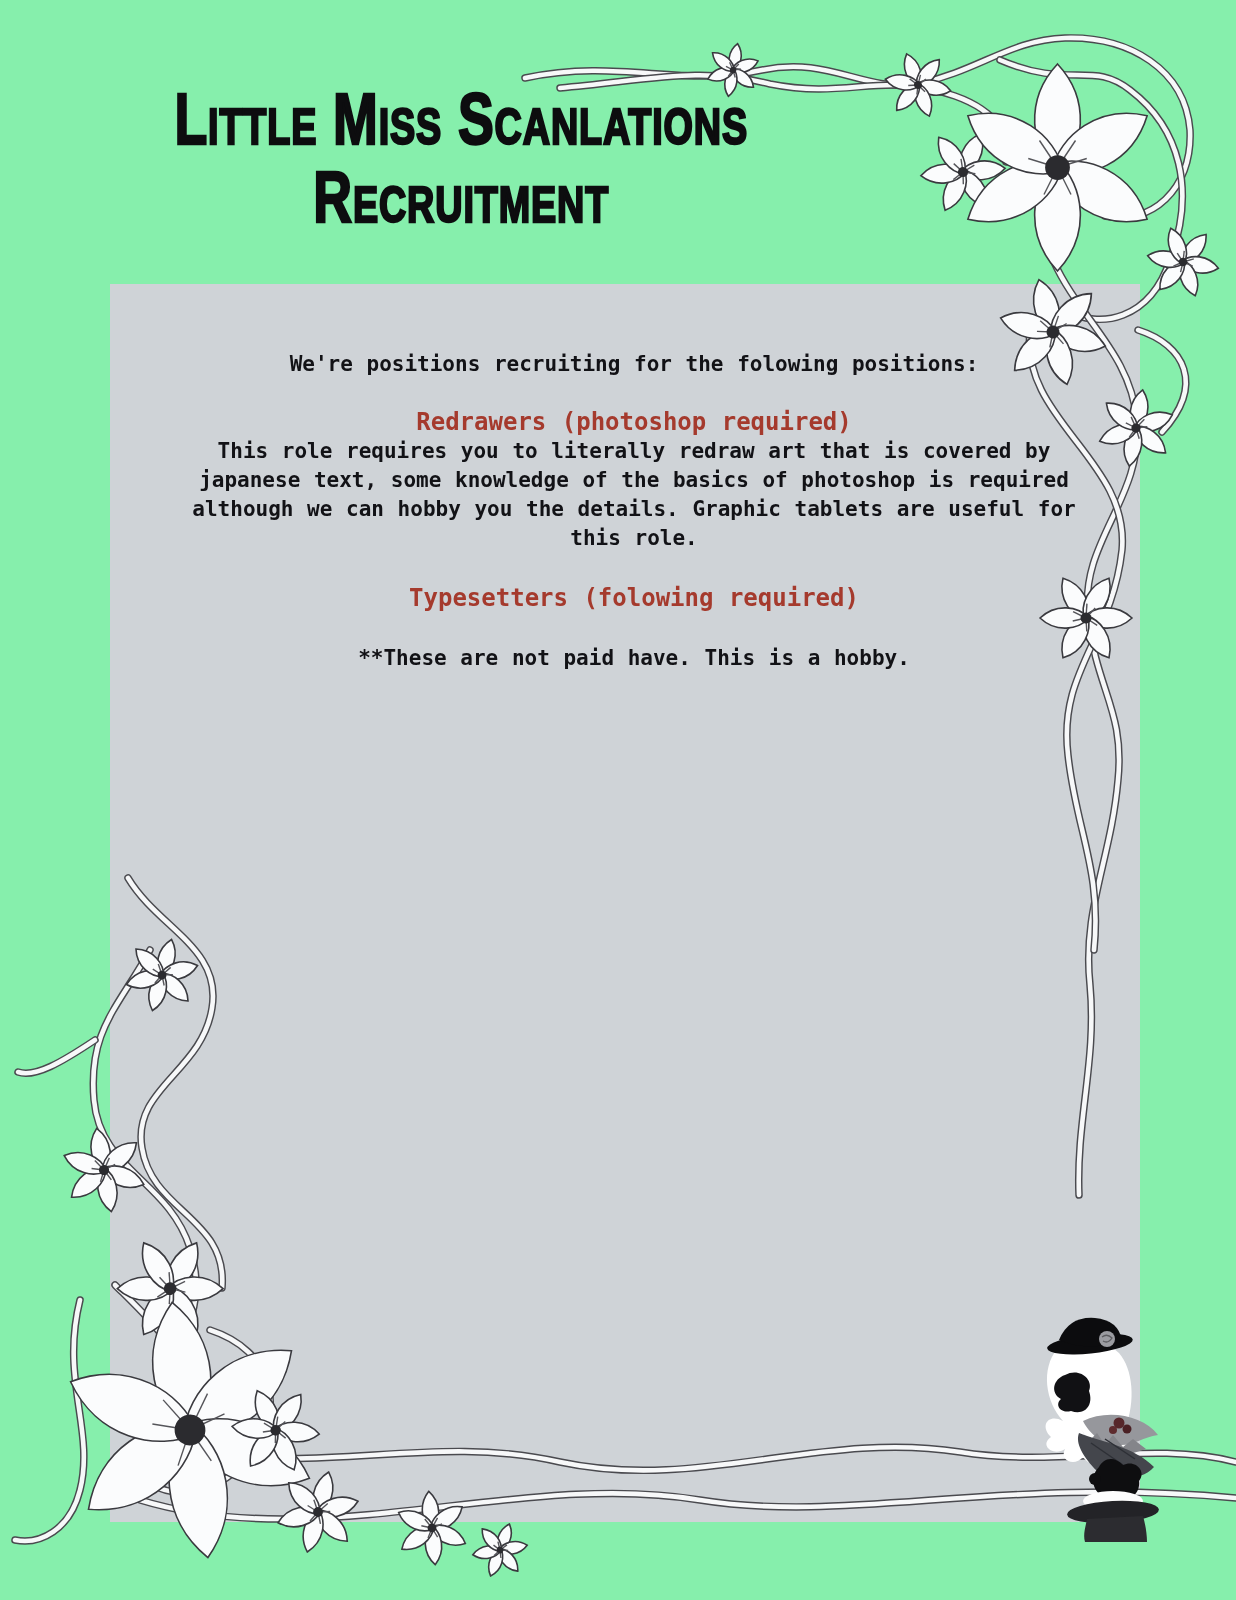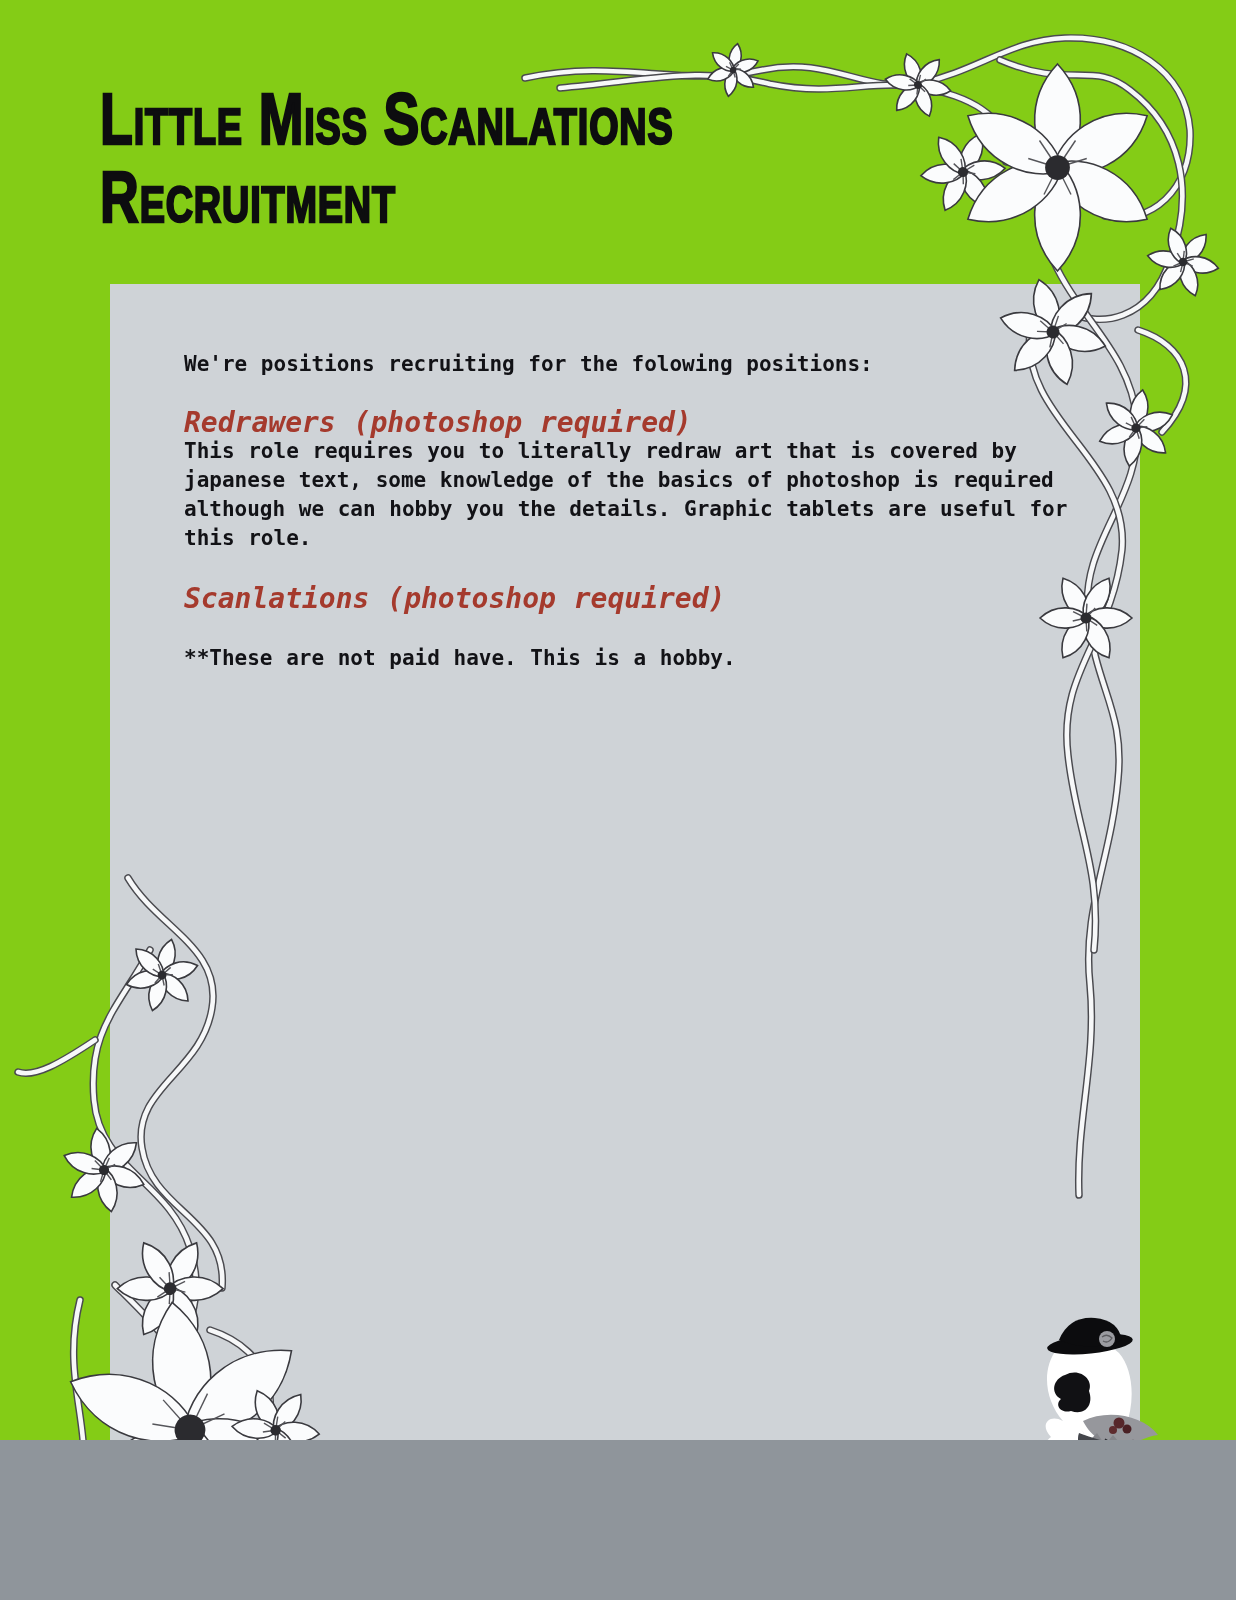--- a/index.html
+++ b/index.html
@@ -1,19 +1,20 @@
 <!DOCTYPE html>
 <html><head>
 <meta charset="utf-8">
 <style>
   html,body{margin:0;padding:0;background:#8f959b;}
   .poster{
-    position:relative;width:1236px;height:1440px;overflow:hidden;
-    background:#84cc16;
+    position:relative;width:1236px;height:1600px;overflow:hidden;
+    background:#86efac;
     font-family:"DejaVu Sans Mono",monospace;
+    text-align:center;
   }
   .panel{
     position:absolute;left:110px;top:284px;width:1030px;height:1238px;
     background:#cfd3d7;
   }
   .deco{
     position:absolute;left:0;top:0;width:1236px;height:1600px;
     pointer-events:none;
   }
   .title{
@@ -26,21 +27,21 @@
     white-space:nowrap;
   }
   .content{
     position:absolute;left:184px;top:350px;width:900px;
     font-size:21px;font-weight:700;line-height:29px;
     color:#121216;word-spacing:1px;
   }
   .content p{margin:0;}
   .intro{margin-bottom:29px !important;}
   .section{margin-bottom:31px;}
-  .heading{font-size:28px;font-style:italic;}
+  .heading{font-size:24px;}
   .heading.red{color:#a53a2d;}
   .heading.navy{color:#2f2b55;}
   .footnote{margin-top:29px !important;}
   .mascot{position:absolute;left:995px;top:1283px;width:175px;height:260px;}
   
   .vine{fill:none;stroke:#4a4a4f;stroke-width:7.5;stroke-linecap:round;}
   .vine2{fill:none;stroke:#f7f8f9;stroke-width:4.6;stroke-linecap:round;}
   .petal{fill:#fbfcfd;stroke:#3a3a3f;stroke-width:1.6;vector-effect:non-scaling-stroke;}
   .stamen{stroke:#55555a;stroke-width:1.4;vector-effect:non-scaling-stroke;}
 </style>
@@ -134,21 +135,21 @@
 
   <div class="content">
     <p class="intro">We're positions recruiting for the folowing positions:</p>
 
     <div class="section">
       <p class="heading red">Redrawers (photoshop required)</p>
       <p class="body">This role requires you to literally redraw art that is covered by japanese text, some knowledge of the basics of photoshop is required although we can hobby you the details. Graphic tablets are useful for this role.</p>
     </div>
 
     <div class="section">
-      <p class="heading red">Scanlations (photoshop required)</p>
+      <p class="heading red">Typesetters (folowing required)</p>
     </div>
 
     <div class="section">
     </div>
 
     <p class="footnote">**These are not paid have. This is a hobby.</p>
   </div>
 
   <svg class="mascot" viewBox="0 0 175 260" xmlns="http://www.w3.org/2000/svg">
 

